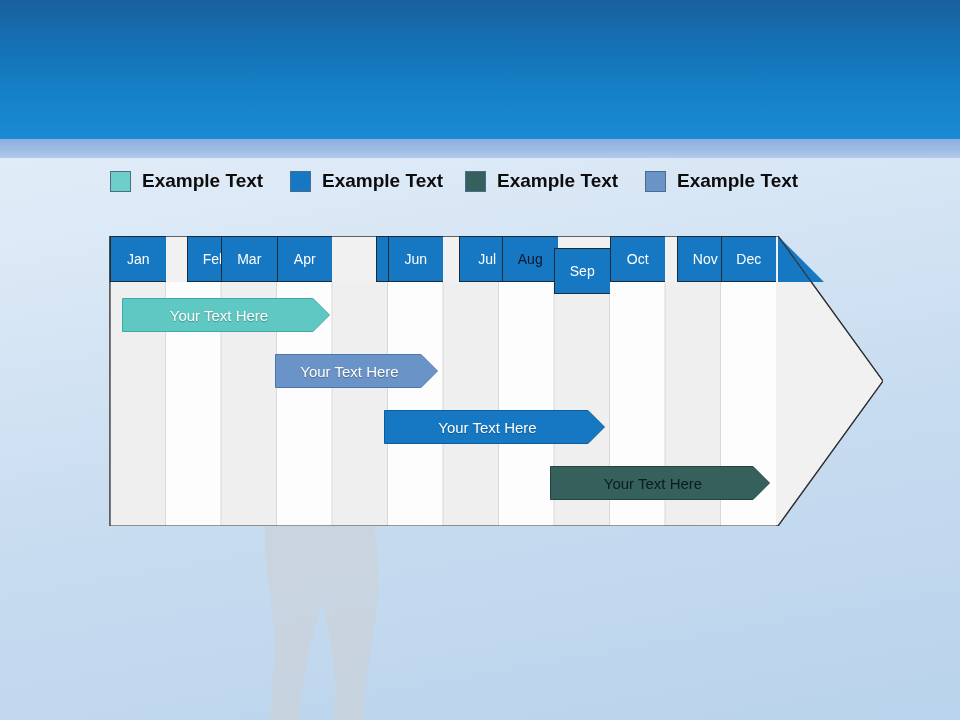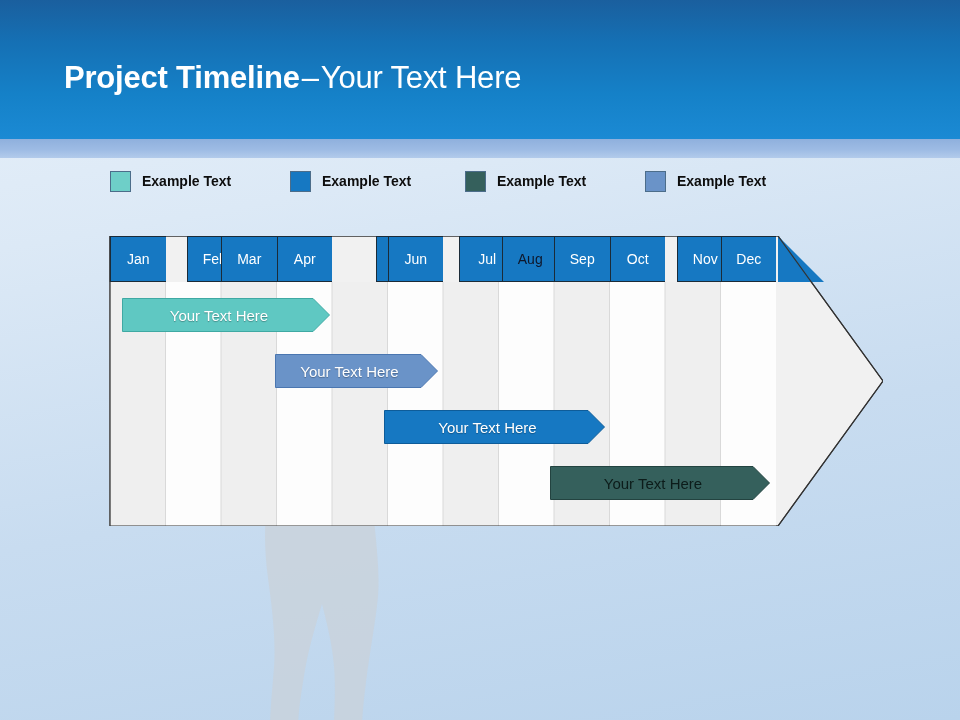--- a/index.html
+++ b/index.html
@@ -74,21 +74,21 @@
   }
   .legend-swatch {
     width: 21px;
     height: 21px;
     border: 1px solid #4c6d8a;
     box-sizing: border-box;
     flex: 0 0 auto;
   }
   .legend-label {
     margin-left: 11px;
-    font-size: 14px;
+    font-size: 19px;
     font-weight: bold;
     color: #0d0d0d;
     white-space: nowrap;
   }
 
   
   .chart {
     position: absolute;
     left: 108px;
     top: 236px;
@@ -152,23 +152,20 @@
     <path d="M18 0 L122 0 C126 40 130 72 128 96 C126 120 120 150 116 182
              C113 206 112 220 112 230 L84 230 C84 210 86 190 84 166
              C82 142 76 120 72 104 C66 124 58 150 54 176
              C50 200 48 216 48 230 L20 230 C20 212 22 192 24 168
              C26 138 22 108 18 78 C14 48 14 22 18 0 Z" fill="#c9d2da" opacity="0.75"></path>
   </svg>
 
   <div class="banner"></div>
   <div class="banner-strip"></div>
 
-  <div class="title">
-    <span class="bold">Project Timeline</span><span class="dash">–</span><span class="light">Your Text Here</span>
-  </div>
 
   <div class="legend">
     <div class="legend-item" style="left:0px;">
       <span class="legend-swatch" style="background: rgb(110, 207, 200);"></span>
       <span class="legend-label">Example Text</span>
     </div>
     <div class="legend-item" style="left:180px;">
       <span class="legend-swatch" style="background: rgb(22, 120, 194);"></span>
       <span class="legend-label">Example Text</span>
     </div>
@@ -230,21 +227,21 @@
         </div>
         <div class="month-cell" style="left: 279.5px; width: 55.5px; background: rgb(22, 120, 194); color: rgb(255, 255, 255); justify-content: center;">
           <span>Jun</span>
         </div>
         <div class="month-cell" style="left: 335px; width: 55.5px; background: rgb(22, 120, 194); color: rgb(255, 255, 255); margin-left: 16px;">
           <span>Jul</span>
         </div>
         <div class="month-cell" style="left: 394px; width: 55.5px; background: rgb(22, 120, 194); color: #0f172a;">
           <span>Aug</span>
         </div>
-        <div class="month-cell" style="left: 446px; width: 55.5px; background: rgb(22, 120, 194); color: rgb(255, 255, 255);">
+        <div class="month-cell" style="left: 446px; width: 55.5px; background: rgb(22, 120, 194); color: rgb(255, 255, 255); margin-top: 12px;">
           <span>Sep</span>
         </div>
         <div class="month-cell" style="left: 501.5px; width: 55.5px; background: rgb(22, 120, 194); color: rgb(255, 255, 255);">
           <span>Oct</span>
         </div>
         <div class="month-cell" style="left: 557px; width: 55.5px; background: rgb(22, 120, 194); color: rgb(255, 255, 255); margin-left: 12px;">
           <span>Nov</span>
         </div>
         <div class="month-cell" style="left: 612.5px; width: 55.5px; background: rgb(22, 120, 194); color: rgb(255, 255, 255);">
           <span>Dec</span>

